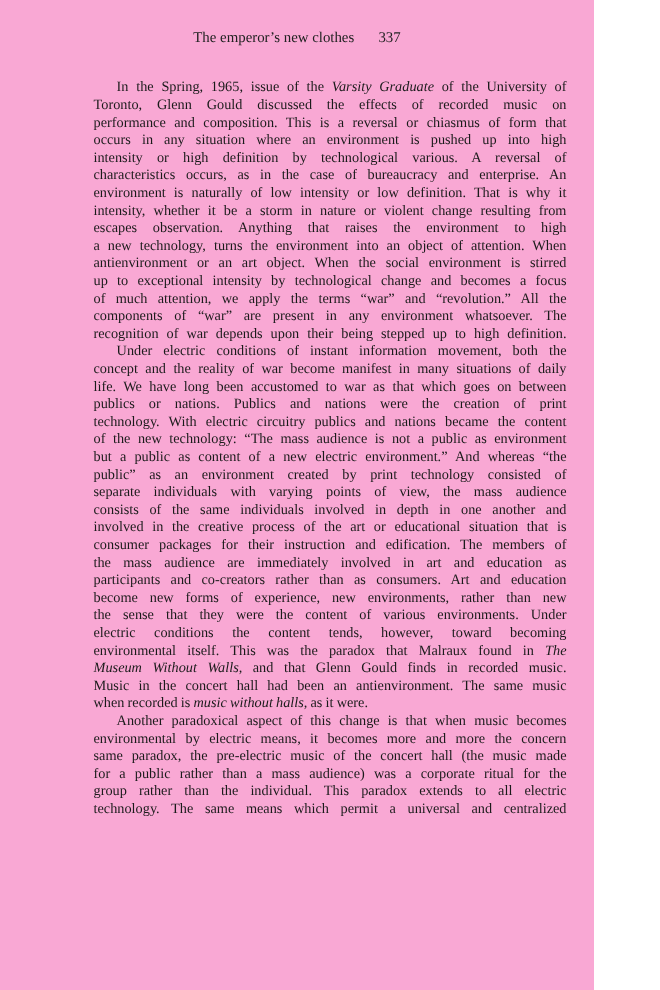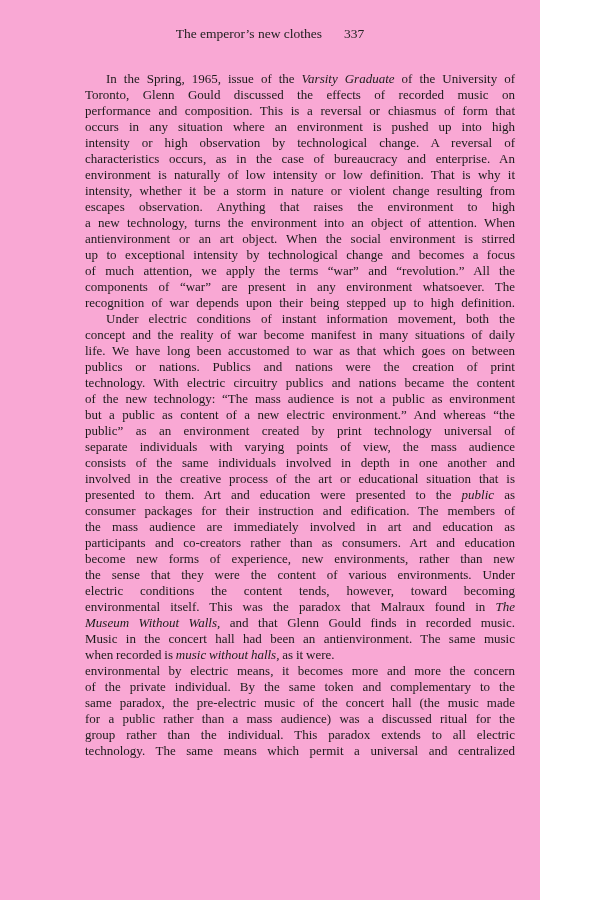--- a/index.html
+++ b/index.html
@@ -64,58 +64,57 @@
   <div class="running-head">
     <span>The emperor’s new clothes</span>
     <span>337</span>
   </div>
   <div class="page-body">
       <div class="paragraph">
         <div class="line indent"><span>In the Spring, 1965, issue of the </span><em>Varsity Graduate</em><span> of the University of</span></div>
         <div class="line"><span>Toronto, Glenn Gould discussed the effects of recorded music on</span></div>
         <div class="line"><span>performance and composition. This is a reversal or chiasmus of form that</span></div>
         <div class="line"><span>occurs in any situation where an environment is pushed up into high</span></div>
-        <div class="line"><span>intensity or high observation by technological change. A reversal of</span></div>
+        <div class="line"><span>intensity or high definition by technological various. A reversal of</span></div>
         <div class="line"><span>characteristics occurs, as in the case of bureaucracy and enterprise. An</span></div>
         <div class="line"><span>environment is naturally of low intensity or low definition. That is why it</span></div>
         <div class="line"><span>intensity, whether it be a storm in nature or violent change resulting from</span></div>
         <div class="line"><span>escapes observation. Anything that raises the environment to high</span></div>
         <div class="line"><span>a new technology, turns the environment into an object of attention. When</span></div>
         <div class="line"><span>antienvironment or an art object. When the social environment is stirred</span></div>
         <div class="line"><span>up to exceptional intensity by technological change and becomes a focus</span></div>
         <div class="line"><span>of much attention, we apply the terms “war” and “revolution.” All the</span></div>
         <div class="line"><span>components of “war” are present in any environment whatsoever. The</span></div>
         <div class="line"><span>recognition of war depends upon their being stepped up to high definition.</span></div>
       </div>
       <div class="paragraph">
         <div class="line indent"><span>Under electric conditions of instant information movement, both the</span></div>
         <div class="line"><span>concept and the reality of war become manifest in many situations of daily</span></div>
         <div class="line"><span>life. We have long been accustomed to war as that which goes on between</span></div>
         <div class="line"><span>publics or nations. Publics and nations were the creation of print</span></div>
         <div class="line"><span>technology. With electric circuitry publics and nations became the content</span></div>
         <div class="line"><span>of the new technology: “The mass audience is not a public as environment</span></div>
         <div class="line"><span>but a public as content of a new electric environment.” And whereas “the</span></div>
-        <div class="line"><span>public” as an environment created by print technology universal of</span></div>
+        <div class="line"><span>public” as an environment created by print technology consisted of</span></div>
         <div class="line"><span>separate individuals with varying points of view, the mass audience</span></div>
         <div class="line"><span>consists of the same individuals involved in depth in one another and</span></div>
         <div class="line"><span>involved in the creative process of the art or educational situation that is</span></div>
-        <div class="line"><span>presented to them. Art and education were presented to the </span><em>public</em><span> as</span></div>
         <div class="line"><span>consumer packages for their instruction and edification. The members of</span></div>
         <div class="line"><span>the mass audience are immediately involved in art and education as</span></div>
         <div class="line"><span>participants and co-creators rather than as consumers. Art and education</span></div>
         <div class="line"><span>become new forms of experience, new environments, rather than new</span></div>
         <div class="line"><span>the sense that they were the content of various environments. Under</span></div>
         <div class="line"><span>electric conditions the content tends, however, toward becoming</span></div>
         <div class="line"><span>environmental itself. This was the paradox that Malraux found in </span><em>The</em></div>
         <div class="line"><em>Museum Without Walls,</em><span> and that Glenn Gould finds in recorded music.</span></div>
         <div class="line"><span>Music in the concert hall had been an antienvironment. The same music</span></div>
         <div class="line last"><span>when recorded is </span><em>music without halls,</em><span> as it were.</span></div>
       </div>
       <div class="paragraph">
+        <div class="line indent"><span>Another paradoxical aspect of this change is that when music becomes</span></div>
         <div class="line"><span>environmental by electric means, it becomes more and more the concern</span></div>
-        <div class="line"><span>of the private individual. By the same token and complementary to the</span></div>
         <div class="line"><span>same paradox, the pre-electric music of the concert hall (the music made</span></div>
-        <div class="line"><span>for a public rather than a mass audience) was a discussed ritual for the</span></div>
+        <div class="line"><span>for a public rather than a mass audience) was a corporate ritual for the</span></div>
         <div class="line"><span>group rather than the individual. This paradox extends to all electric</span></div>
         <div class="line"><span>technology. The same means which permit a universal and centralized</span></div>
       </div>
     </div>
 </div>
 
 </body></html>

